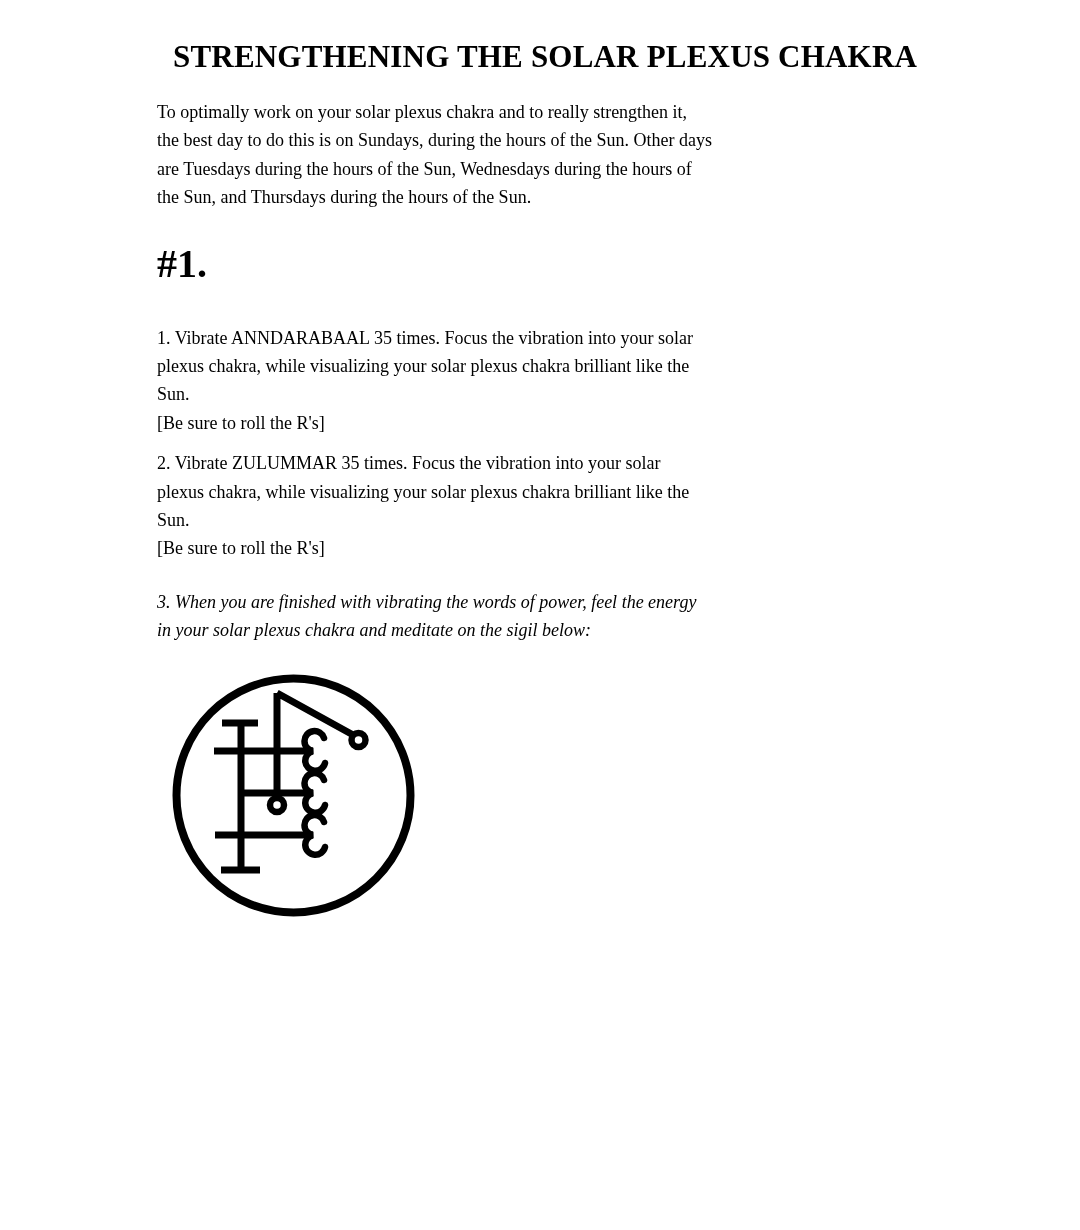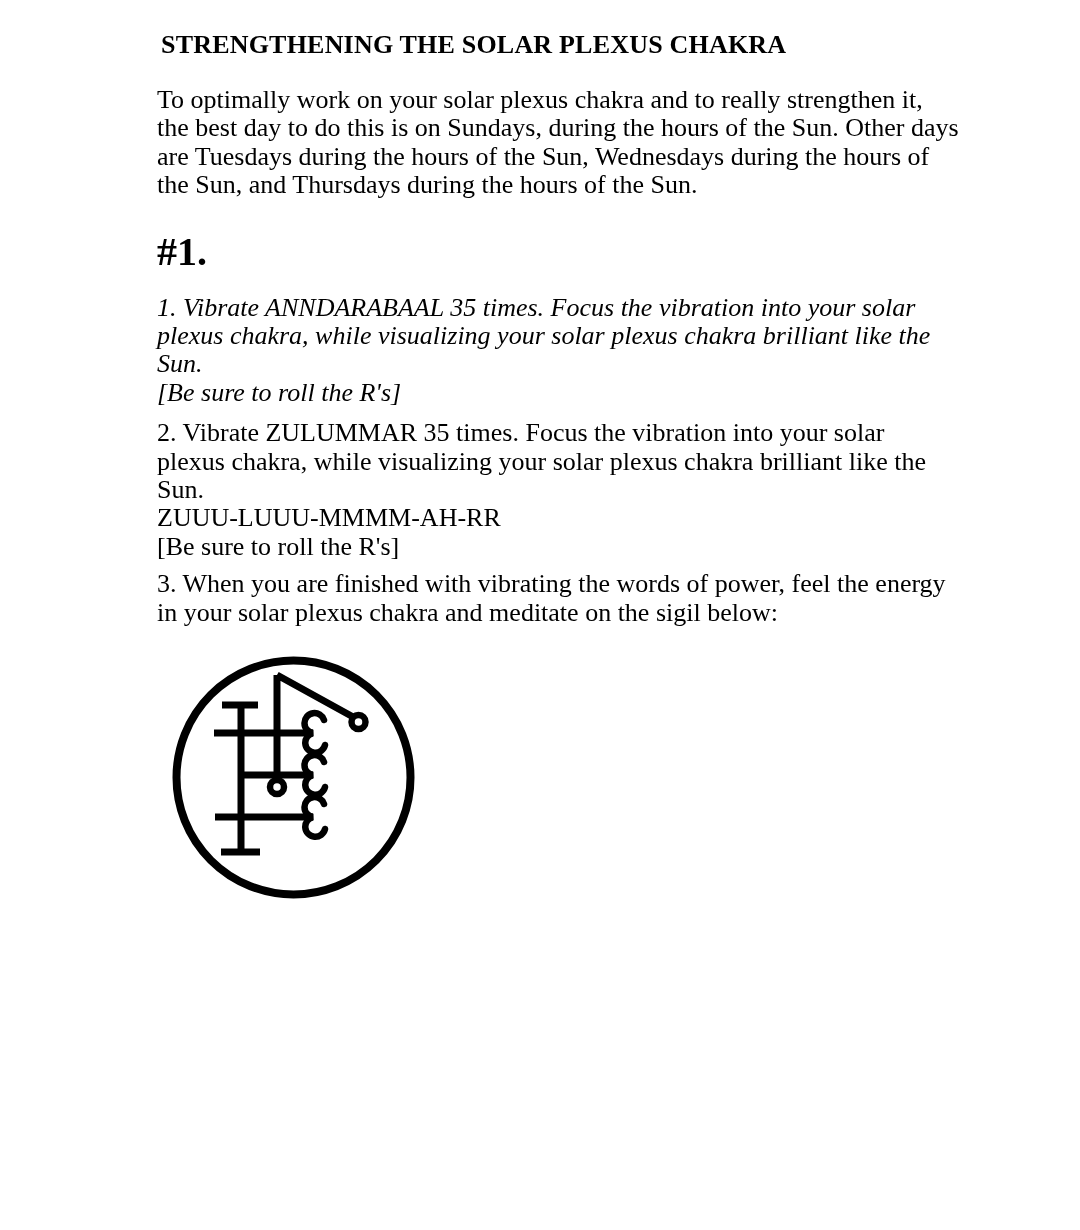--- a/index.html
+++ b/index.html
@@ -13,46 +13,46 @@
     color: #000000;
     font-family: "Liberation Serif", "DejaVu Serif", serif;
     overflow: hidden;
   }
   .page {
     box-sizing: border-box;
     padding: 27px 0 0 157px;
     width: 960px;
   }
   .doc-title {
-    margin: 4px;
-    font-size: 26px;
+    margin: 16px;
+    font-size: 31px;
     font-weight: bold;
     line-height: 28px;
     letter-spacing: 0.2px;
     white-space: pre-line;
   }
   .body-text {
     margin: 0;
-    font-size: 26px;
+    font-size: 18px;
     line-height: 28.4px;
     white-space: pre-line;
   }
   .intro {
     margin-top: 27px;
   }
   .section-heading {
     margin: 30px 0 0 0;
     font-size: 40px;
     font-weight: bold;
     line-height: 44px;
     white-space: pre-line;
   }
   .step { margin-top: 12px; }
-  .step.first { margin-top: 20px; font-style: italic; }
-  .step.last { margin-top: 9px; }
+  .step.first { margin-top: 38px; }
+  .step.last { margin-top: 25px; font-style: italic; }
   .step p { margin: 0; }
   .sigil-wrap {
     margin: 23px 0 0 8px;
     width: 260px;
     height: 260px;
   }
   svg .ink {
     stroke: #000000;
     fill: none;
   }
@@ -79,21 +79,20 @@
     <p class="body-text">1. Vibrate ANNDARABAAL 35 times. Focus the vibration into your solar
 plexus chakra, while visualizing your solar plexus chakra brilliant like the
 Sun.</p>
     <p class="body-text">[Be sure to roll the R's]</p>
   </div>
 
   <div class="step">
     <p class="body-text">2. Vibrate ZULUMMAR 35 times. Focus the vibration into your solar
 plexus chakra, while visualizing your solar plexus chakra brilliant like the
 Sun.</p>
-    <p class="body-text">ZUUU-LUUU-MMMM-AH-RR</p>
     <p class="body-text">[Be sure to roll the R's]</p>
   </div>
 
   <div class="step last">
     <p class="body-text">3. When you are finished with vibrating the words of power, feel the energy
 in your solar plexus chakra and meditate on the sigil below:</p>
   </div>
 
   <div class="sigil-wrap">
     <svg width="260" height="260" viewBox="0 0 260 260">

